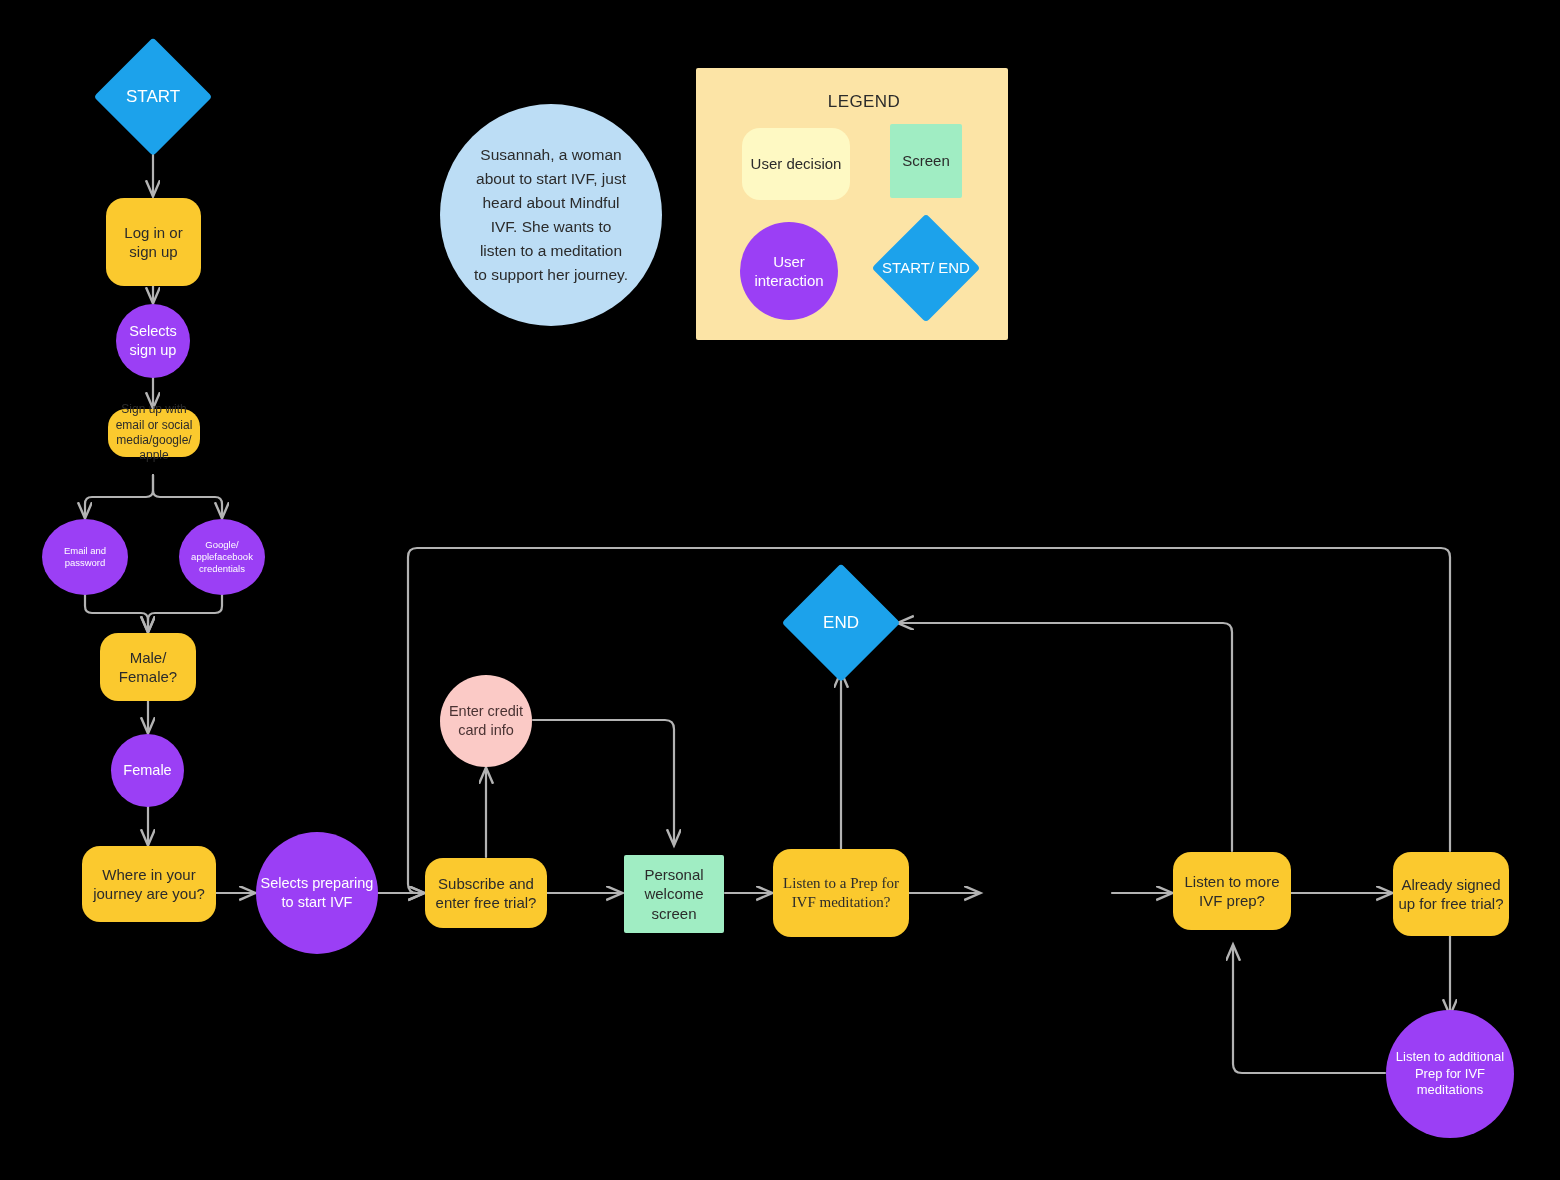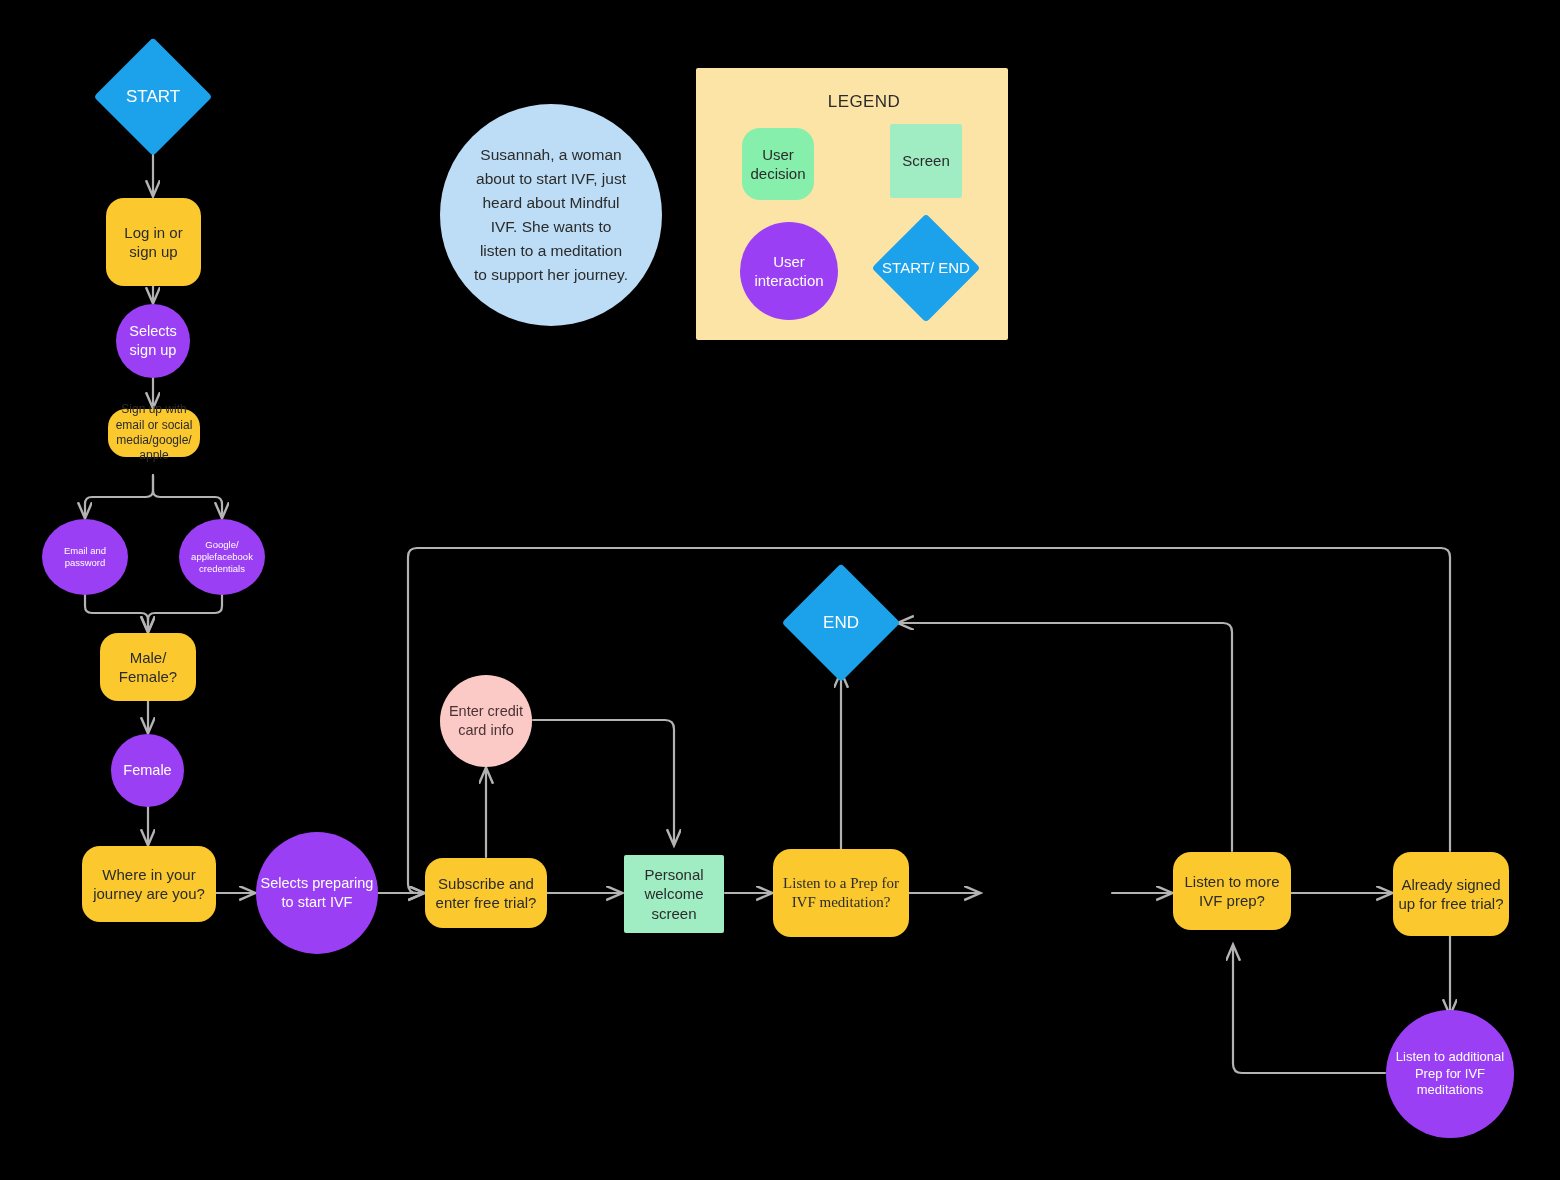--- a/index.html
+++ b/index.html
@@ -145,21 +145,21 @@
     </g>
   </svg>
 
   <div id="note" style="left:440px; top:104px; width:222px; height:222px; background:#BCDDF5;">
     <span>Susannah, a woman about to start IVF, just heard about Mindful IVF. She wants to listen to a meditation to support her journey.</span>
   </div>
 
   <div id="legend" style="left:696px; top:68px; width:312px; height:272px; background:#FCE4A6;">
     <div id="legend-title" style="top:24px;padding-left:24px;">LEGEND</div>
 
-    <div class="lg-item node decision" style="left:46px; top:60px; width:72px; height:72px; background:#86efac; font-size:15px;">
+    <div class="lg-item node decision" style="left:46px; top:60px; width:108px; height:72px; background:#fef9c3; font-size:15px;">
       <span>User decision</span>
     </div>
 
     <div class="lg-item node screen" style="left:194px; top:56px; width:72px; height:74px; background:#A0EDC3; font-size:15px;">
       <span>Screen</span>
     </div>
 
     <div class="lg-item node interaction" style="left:44px; top:154px; width:98px; height:98px; background:#9B3FF5; font-size:15px;">
       <span>User interaction</span>
     </div>

